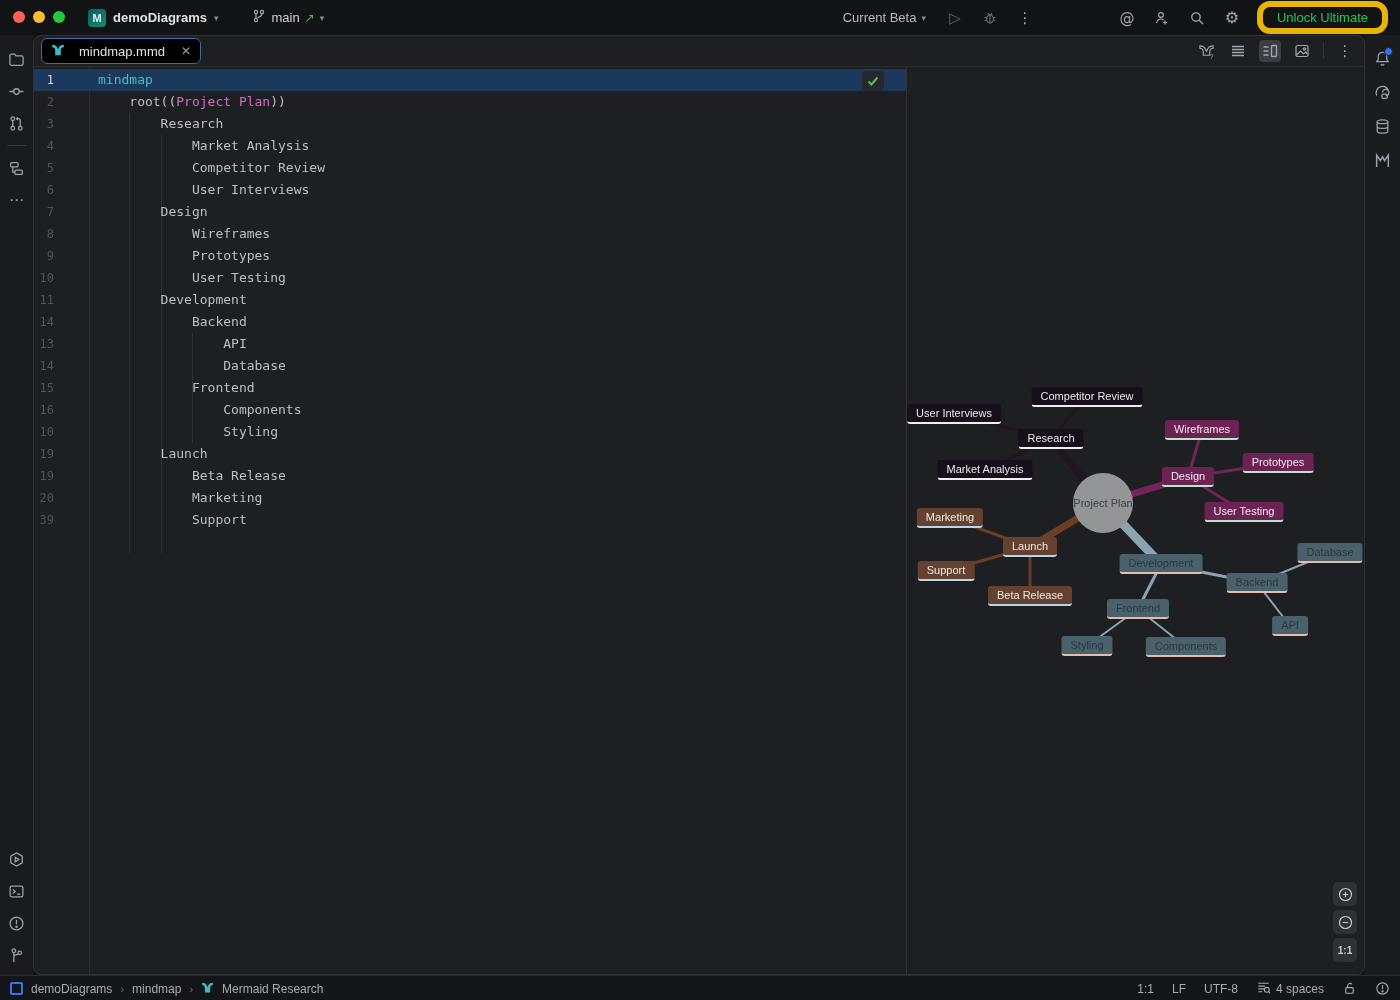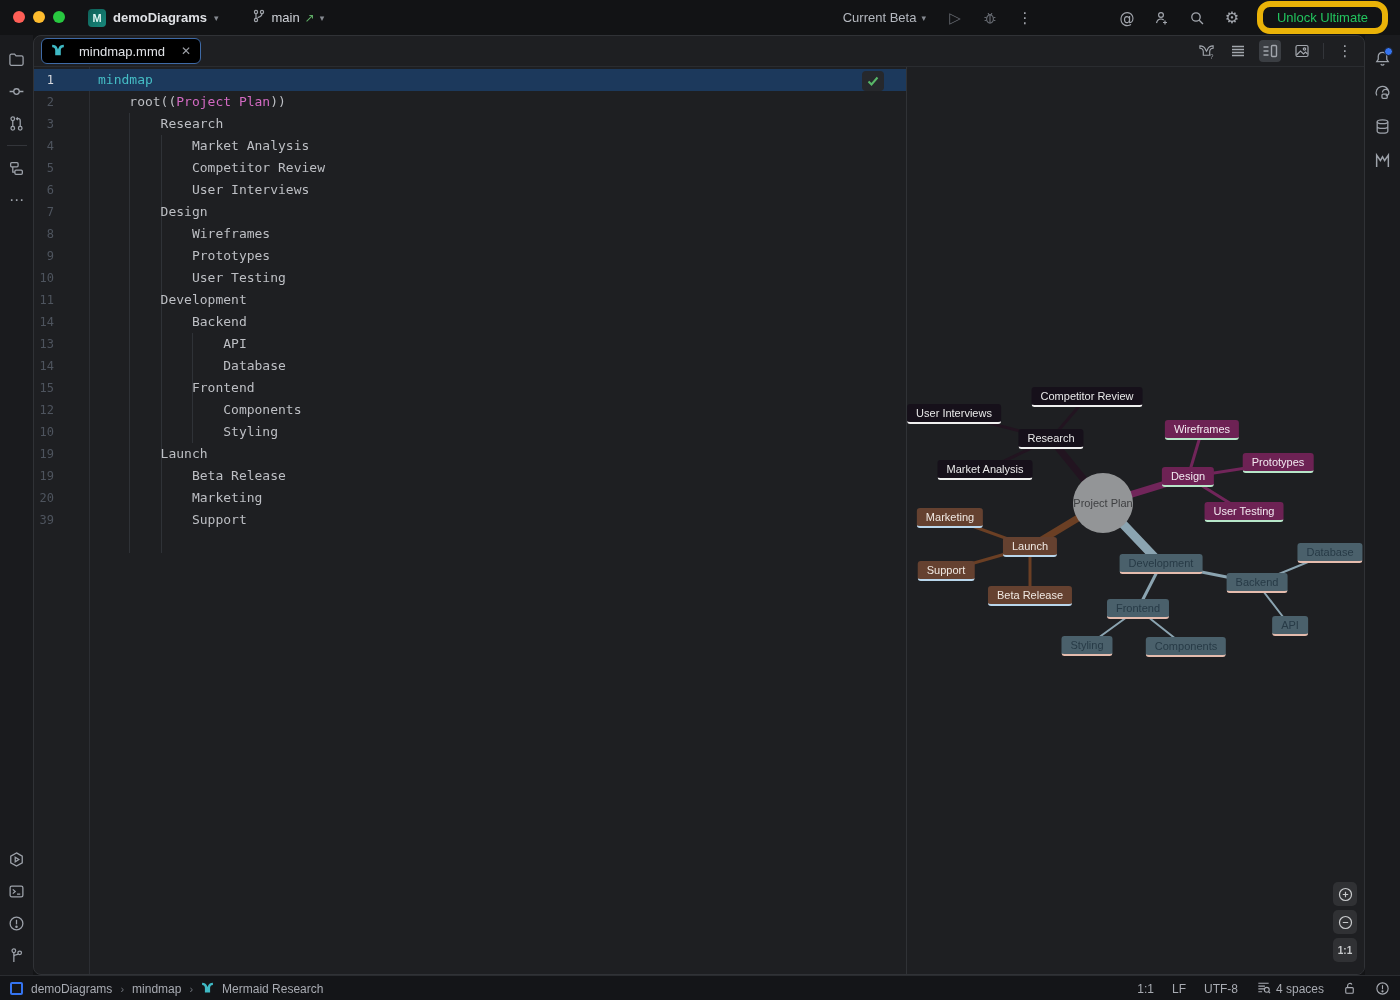--- a/index.html
+++ b/index.html
@@ -263,21 +263,21 @@
               <div class="code-row"><span class="ln">6</span><span class="code"><span class="tok-plain">            User Interviews</span></span></div>
               <div class="code-row"><span class="ln">7</span><span class="code"><span class="tok-plain">        Design</span></span></div>
               <div class="code-row"><span class="ln">8</span><span class="code"><span class="tok-plain">            Wireframes</span></span></div>
               <div class="code-row"><span class="ln">9</span><span class="code"><span class="tok-plain">            Prototypes</span></span></div>
               <div class="code-row"><span class="ln">10</span><span class="code"><span class="tok-plain">            User Testing</span></span></div>
               <div class="code-row"><span class="ln">11</span><span class="code"><span class="tok-plain">        Development</span></span></div>
               <div class="code-row"><span class="ln">14</span><span class="code"><span class="tok-plain">            Backend</span></span></div>
               <div class="code-row"><span class="ln">13</span><span class="code"><span class="tok-plain">                API</span></span></div>
               <div class="code-row"><span class="ln">14</span><span class="code"><span class="tok-plain">                Database</span></span></div>
               <div class="code-row"><span class="ln">15</span><span class="code"><span class="tok-plain">            Frontend</span></span></div>
-              <div class="code-row"><span class="ln">12</span><span class="code"><span class="tok-plain">                Components</span></span></div>
+              <div class="code-row"><span class="ln">16</span><span class="code"><span class="tok-plain">                Components</span></span></div>
               <div class="code-row"><span class="ln">10</span><span class="code"><span class="tok-plain">                Styling</span></span></div>
               <div class="code-row"><span class="ln">19</span><span class="code"><span class="tok-plain">        Launch</span></span></div>
               <div class="code-row"><span class="ln">19</span><span class="code"><span class="tok-plain">            Beta Release</span></span></div>
               <div class="code-row"><span class="ln">20</span><span class="code"><span class="tok-plain">            Marketing</span></span></div>
               <div class="code-row"><span class="ln">39</span><span class="code"><span class="tok-plain">            Support</span></span></div>
             </div>
           <div class="check-widget">
             <svg width="12" height="12" viewBox="0 0 12 12" fill="none" stroke="currentColor" stroke-width="2">
               <path d="M1.5 6.5l3 3 6-7"></path>
             </svg>

